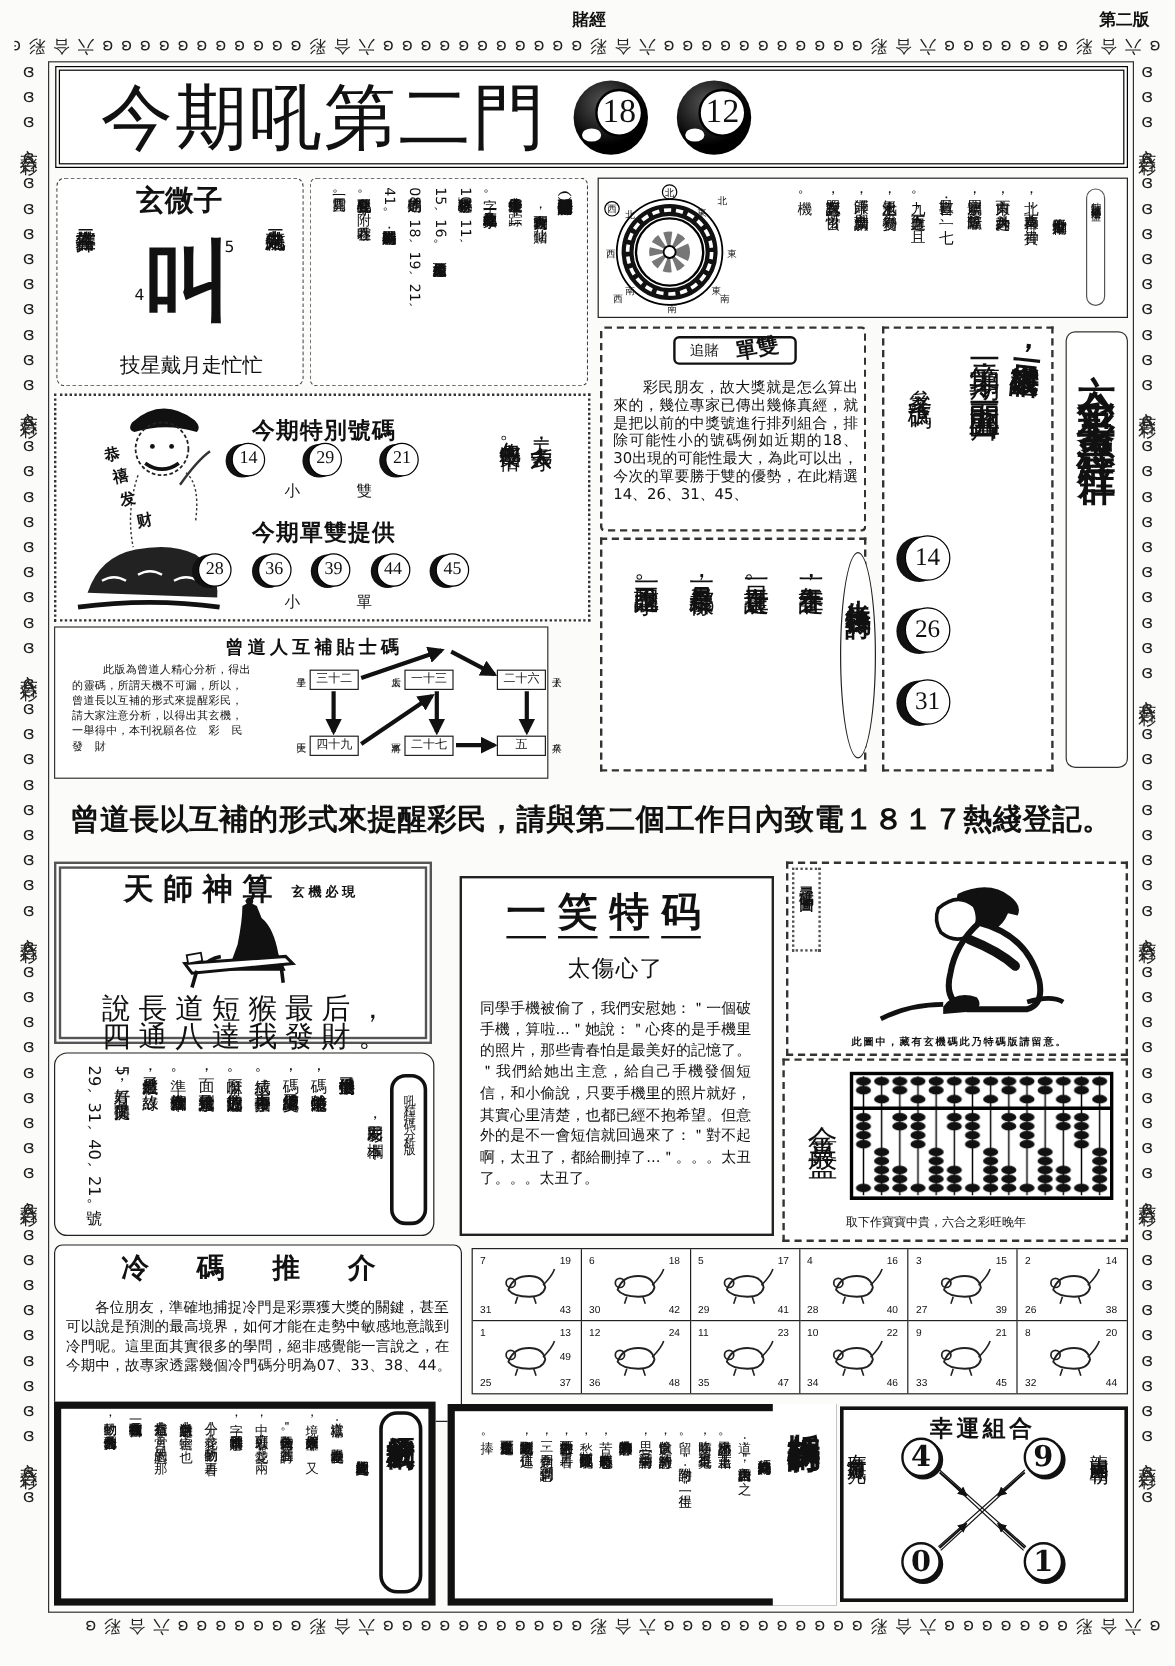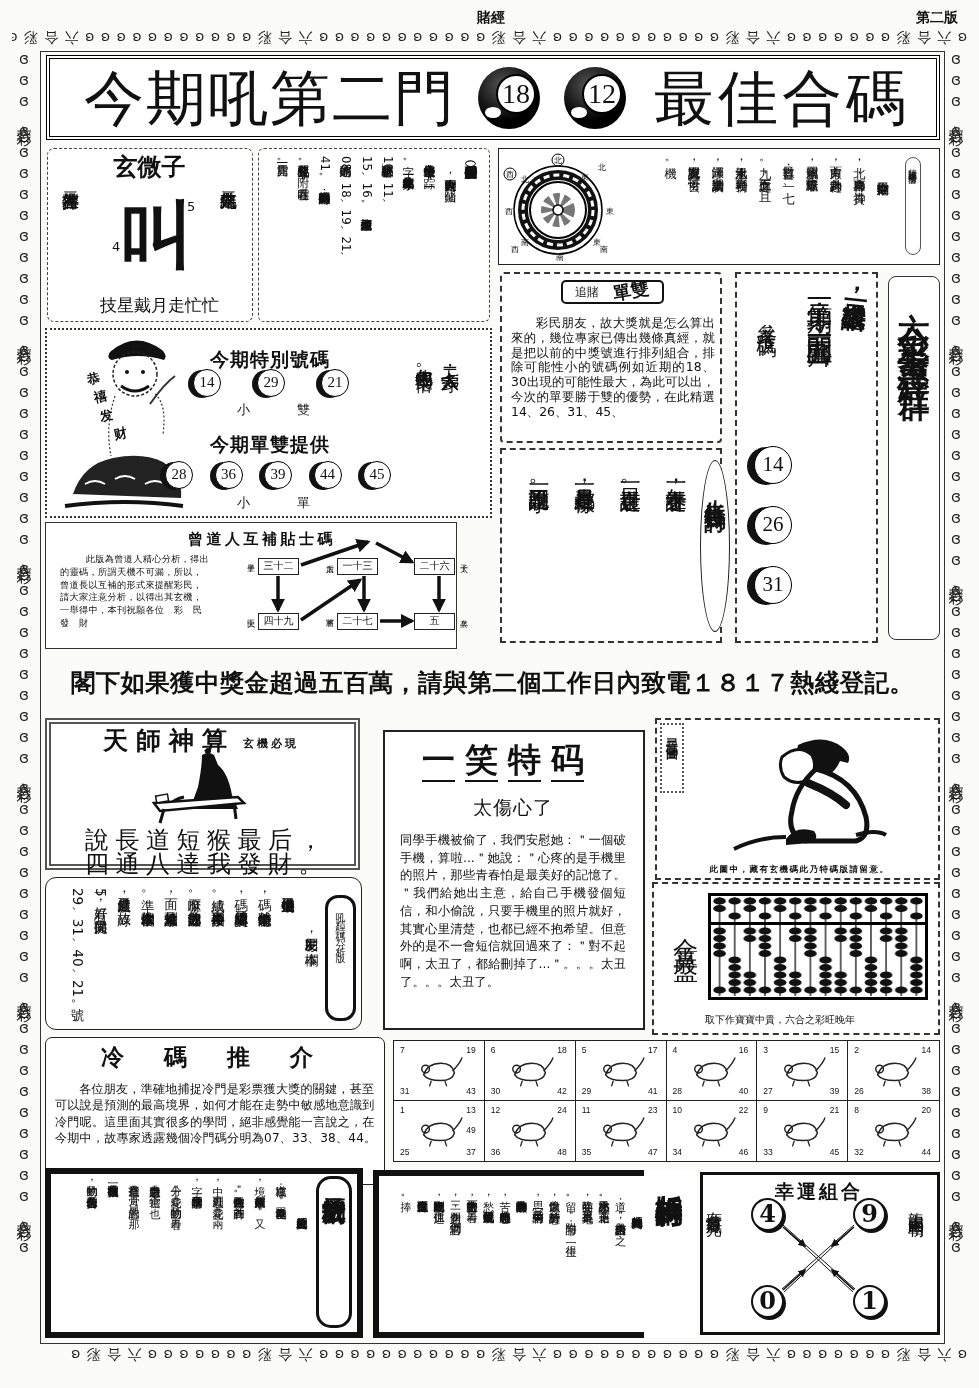--- a/index.html
+++ b/index.html
@@ -210,21 +210,20 @@
 <div class="box headline">
   <div class="a hl-text hl-prefix">今期吼第二門</div>
   <div class="bigball b1">
     <span class="hlt"></span>
     <span class="lab">18</span>
   </div>
   <div class="bigball b2">
     <span class="hlt"></span>
     <span class="lab">12</span>
   </div>
-  <div class="a hl-text hl-suffix">最佳合碼</div>
 </div>
 
 <div class="box xwz">
   <div class="a xwz-title">玄微子</div>
   <div class="a vu xwz-left">左右伴駕并二排</div>
   <div class="a vu xwz-right">二九結伙向東走</div>
   <div class="a xwz-char">叫</div>
   <div class="a xwz-n4">4</div>
   <div class="a xwz-n5">5</div>
   <div class="a xwz-bottom">技星戴月走忙忙</div>
@@ -404,21 +403,21 @@
         <span class="zval">二十七</span>
       </div>
       <div class="znode">
         <span class="zrole">兵卒</span>
         <span class="zval">五</span>
       </div>
   </div>
 </div>
 
 <div class="a ntc">
-  <div class="a ntc-text">閣下如果獲中獎金超過五百萬，請與第二個工作日內致電１８１７熱綫登記。</div>
+  <div class="a ntc-text">曾道長以互補的形式來提醒彩民，請與第二個工作日內致電１８１７熱綫登記。</div>
 </div>
 
 <div class="box tsh">
   <div class="a tsh-title">天師神算</div>
   <div class="a tsh-sub">玄機必現</div>
   <svg class="a tsh-sage" viewBox="0 0 100 82">
     <circle cx="58" cy="6" r="3" fill="#111"></circle>
     <path d="M52 10 q6 -4 12 0 l4 10 q10 8 14 30 l6 14 l-48 0 l8 -22 q4 -20 4 -32z" fill="#111"></path>
     <path d="M34 52 q-10 2 -14 8" stroke="#111" stroke-width="3" fill="none"></path>
     <path d="M4 58 l84 -6 l6 6 l-84 8 z" fill="#fff" stroke="#111" stroke-width="2.5"></path>

